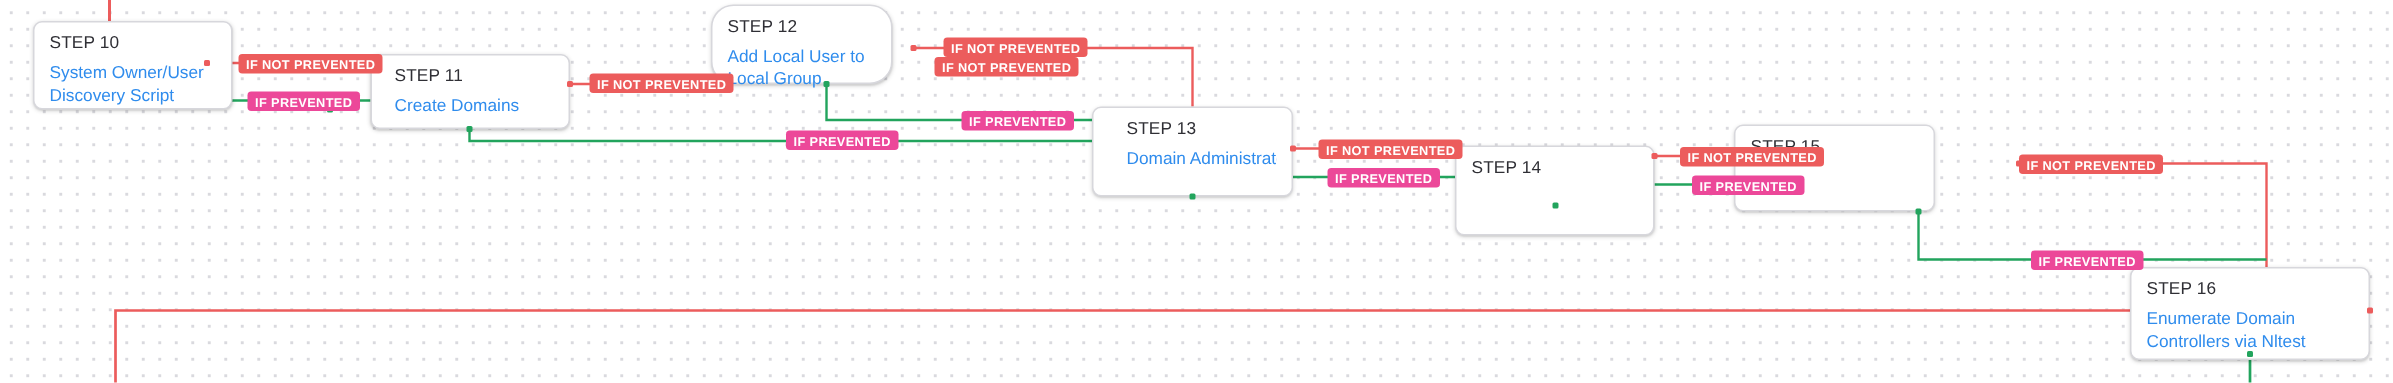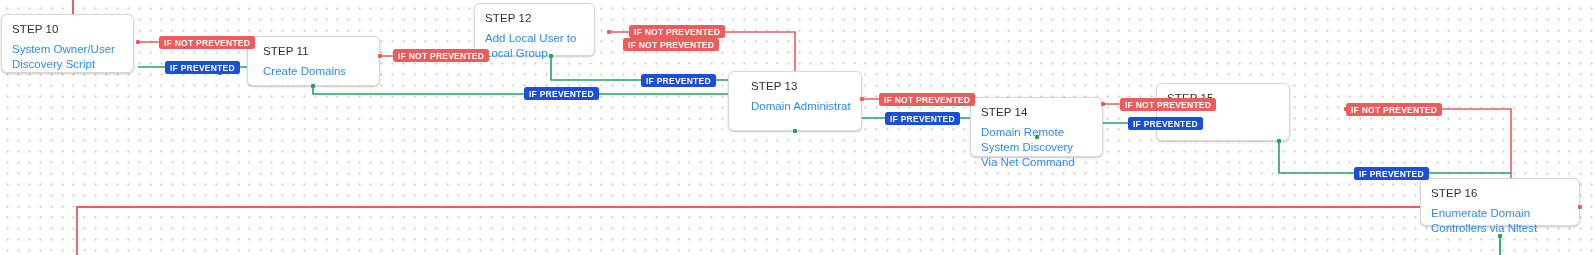--- a/index.html
+++ b/index.html
@@ -46,21 +46,21 @@
     letter-spacing:0.25px;
     line-height:12px;
     height:13px;
     padding:2px 5px;
     border-radius:2.5px;
     white-space:nowrap;
     box-sizing:border-box;
     display:flex;align-items:center;
   }
   .badge.red{background:#ec5c5c;}
-  .badge.green{background:#1d4ed8;}
+  .badge.green{background:#ec4899;}
 
   .port{position:absolute;width:4px;height:4px;border-radius:1px;}
   .port.red{background:#ec5c5c;}
   .port.green{background:#22a45d;}
 </style>
 </head>
 <body>
 
 <div id="canvas">
 
@@ -88,50 +88,49 @@
 
     <path d="M1346,109 L1511,109 L1511,178" stroke="#ec5c5c" stroke-width="1.6" fill="none"></path>
 
     <path d="M1279,141 L1279,173 L1511,173" stroke="#22a45d" stroke-width="1.6" fill="none"></path>
 
     <path d="M77,255 L77,207 L1420,207" stroke="#ec5c5c" stroke-width="1.8" fill="none"></path>
 
     <path d="M1500,236 L1500,255" stroke="#22a45d" stroke-width="1.8" fill="none"></path>
   </svg>
 
-  <div class="node" style="left:1px;top:14px;width:133px;height:59px;">
+  <div class="node" style="left:22px;top:14px;width:133px;height:59px;">
     <div class="step">STEP 10</div>
     <div class="title">System Owner/User Discovery Script</div>
   </div>
 
   <div class="node" style="left:247px;top:36px;width:133px;height:50px;padding-left:15px;">
     <div class="step">STEP 11</div>
     <div class="title">Create Domains</div>
   </div>
 
-  <div class="node" style="left:474px;top:3px;width:121px;height:53px;">
+  <div class="node" style="left:474px;top:3px;width:121px;height:53px;border-radius:15px;">
     <div class="step">STEP 12</div>
     <div class="title">Add Local User to Local Group</div>
   </div>
 
   <div class="node" style="left:728px;top:71px;width:134px;height:60px;padding-left:22px;">
     <div class="step">STEP 13</div>
     <div class="title" style="white-space:nowrap;overflow:hidden;">Domain Administrator Accounts Discovery Via Net Command…</div>
   </div>
 
   <div class="node" style="left:970px;top:77px;width:133px;height:60px;margin-top:20px;">
     <div class="step">STEP 14</div>
-    <div class="title">Domain Remote System Discovery Via Net Command</div>
   </div>
 
   <div class="node" style="left:1156px;top:83px;width:134px;height:58px;">
     <div class="step">STEP 15</div>
   </div>
 
-  <div class="node" style="left:1420px;top:178px;width:160px;height:48px;">
+  <div class="node" style="left:1420px;top:178px;width:160px;height:62px;">
     <div class="step">STEP 16</div>
     <div class="title">Enumerate Domain Controllers via Nltest</div>
   </div>
 
   <div class="port red" style="left:136px;top:40px;"></div>
   <div class="port green" style="left:218px;top:71px;"></div>
   <div class="port red" style="left:378px;top:54px;"></div>
   <div class="port green" style="left:311px;top:84px;"></div>
   <div class="port red" style="left:607px;top:30px;"></div>
   <div class="port green" style="left:549px;top:54px;"></div>

